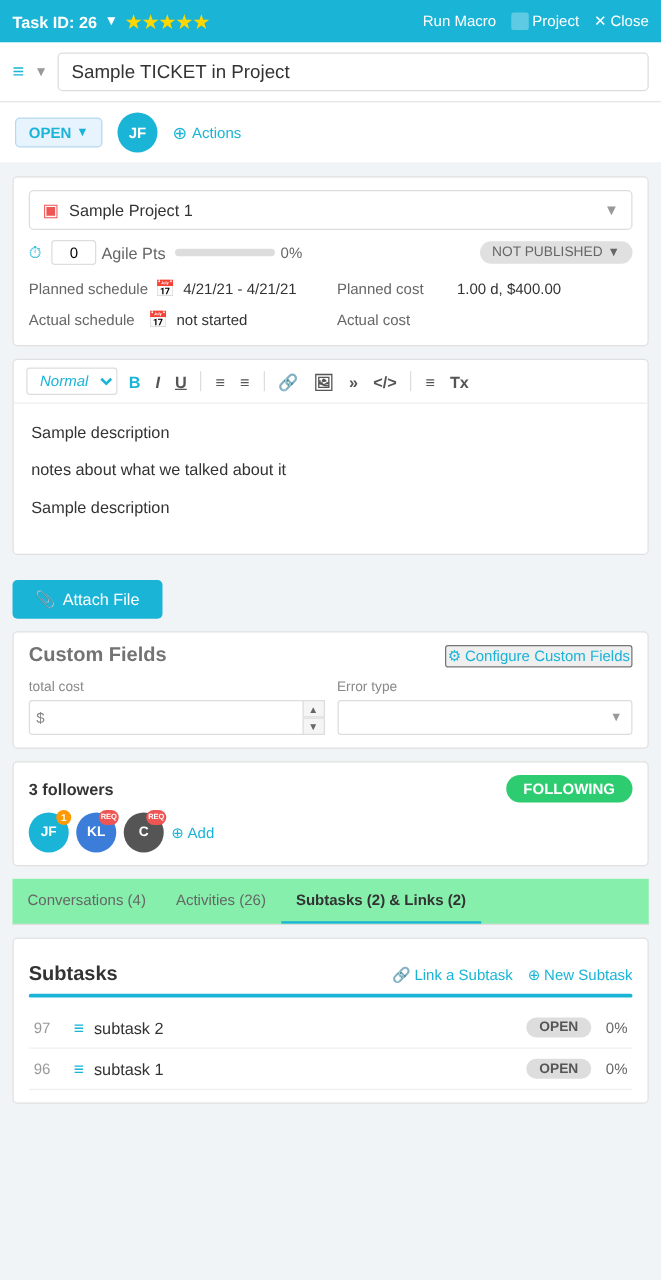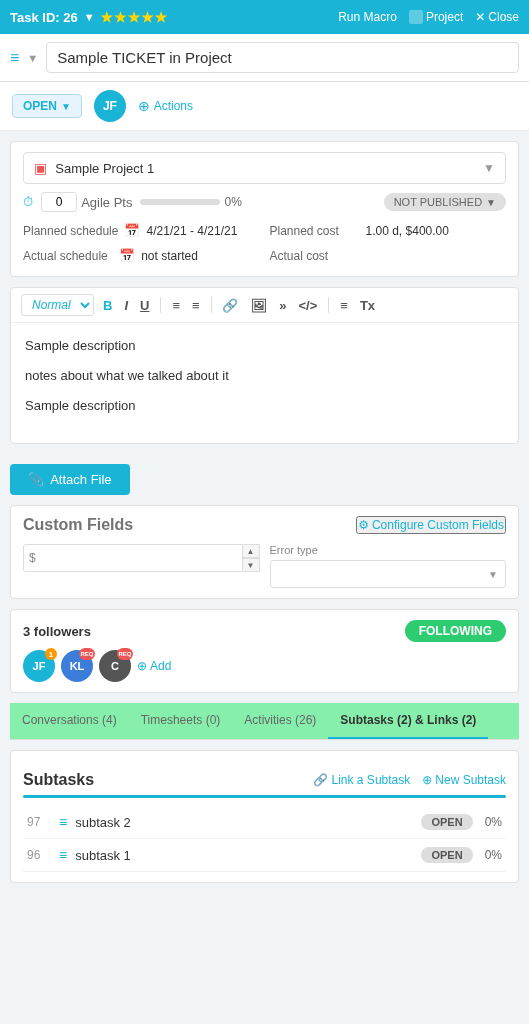--- a/index.html
+++ b/index.html
@@ -242,20 +242,21 @@
   <div class="card">
     <div class="section-header">
       <span class="section-title">Custom Fields</span>
       <button class="configure-link">
         <span>⚙</span>
         <span>Configure Custom Fields</span>
       </button>
     </div>
     <div class="fields-grid">
       <div>
+        <div class="field-label">total cost</div>
         <div class="field-input-wrap">
           <span class="field-prefix">$</span>
           <input type="text" class="field-input" style="padding-right: 20px;">
           <div class="field-spinner">
             <button class="spin-btn">▲</button>
             <button class="spin-btn">▼</button>
           </div>
         </div>
       </div>
       <div>
@@ -293,23 +294,20 @@
       <button class="add-follower-btn">
         <span>⊕</span>
         <span>Add</span>
       </button>
     </div>
   </div>
 
   <div class="tabs-bar">
     <div class="tab">
       <span>Conversations (4)</span>
-    </div>
-    <div class="tab">
-      <span>Timesheets (0)</span>
     </div>
     <div class="tab">
       <span>Activities (26)</span>
     </div>
     <div class="tab active">
       <span>Subtasks (2) &amp; Links (2)</span>
     </div>
   </div>
 
   <div class="card">

